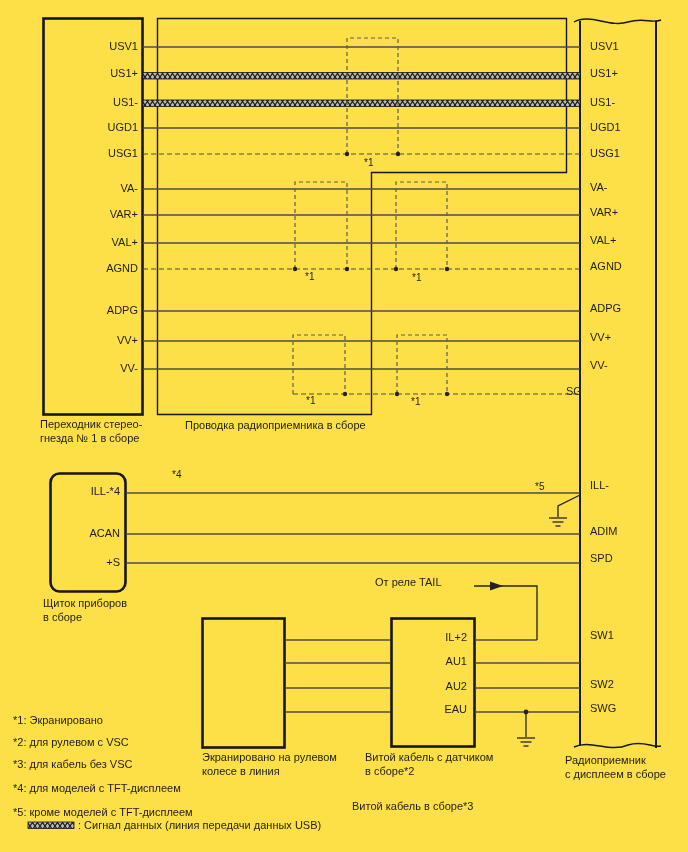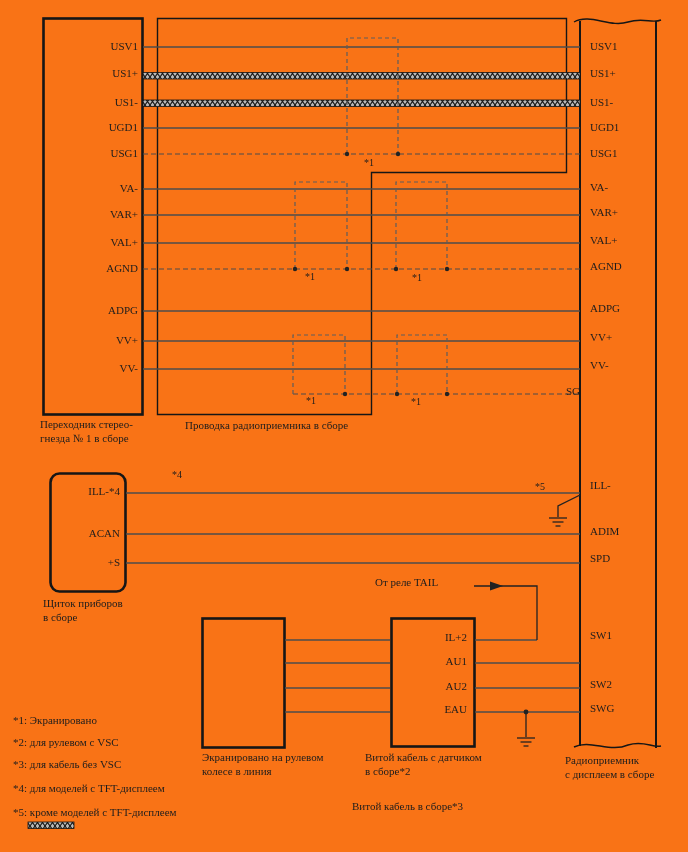--- a/index.html
+++ b/index.html
@@ -1,17 +1,17 @@
 <!DOCTYPE html>
 <html><head>
 <meta charset="utf-8">
 <style>
   html,body{margin:0;padding:0;background:#fff;}
-  #stage{position:relative;width:688px;height:852px;background:#f97316;overflow:hidden;
-         font-family:Liberation Serif, serif;}
+  #stage{position:relative;width:688px;height:852px;background:#fde047;overflow:hidden;
+         font-family:Liberation Sans, sans-serif;}
   #diagram-svg{position:absolute;left:0;top:0;}
   .lbl{position:absolute;font-size:11px;line-height:13px;color:#1d1d1d;white-space:nowrap;}
   .lbl.r{text-align:right;}
   .lbl.two{line-height:14px;}
   .fn{position:absolute;left:13px;font-size:11px;color:#1d1d1d;white-space:nowrap;margin-top:20px;}
   .star{position:absolute;font-size:10px;color:#1d1d1d;white-space:nowrap;}
 </style>
 </head>
 <body>
 
@@ -194,14 +194,15 @@
   <div class="star" style="left:172px;top:469px">*4</div>
   <div class="star" style="left:535px;top:481px">*5</div>
   <div class="lbl" style="left:375px;top:576px">От реле TAIL</div>
 
   <div class="fn" style="top:694px">*1: Экранировано</div>
   <div class="fn" style="top:716px">*2: для рулевом с VSC</div>
   <div class="fn" style="top:738px">*3: для кабель без VSC</div>
   <div class="fn" style="top:762px">*4: для моделей с TFT-дисплеем</div>
   <div class="fn" style="top:786px">*5: кроме моделей с TFT-дисплеем</div>
 
+  <div class="lbl" style="left:78px;top:819px">: Сигнал данных (линия передачи данных USB)</div>
 
 </div>
 
 </body></html>

